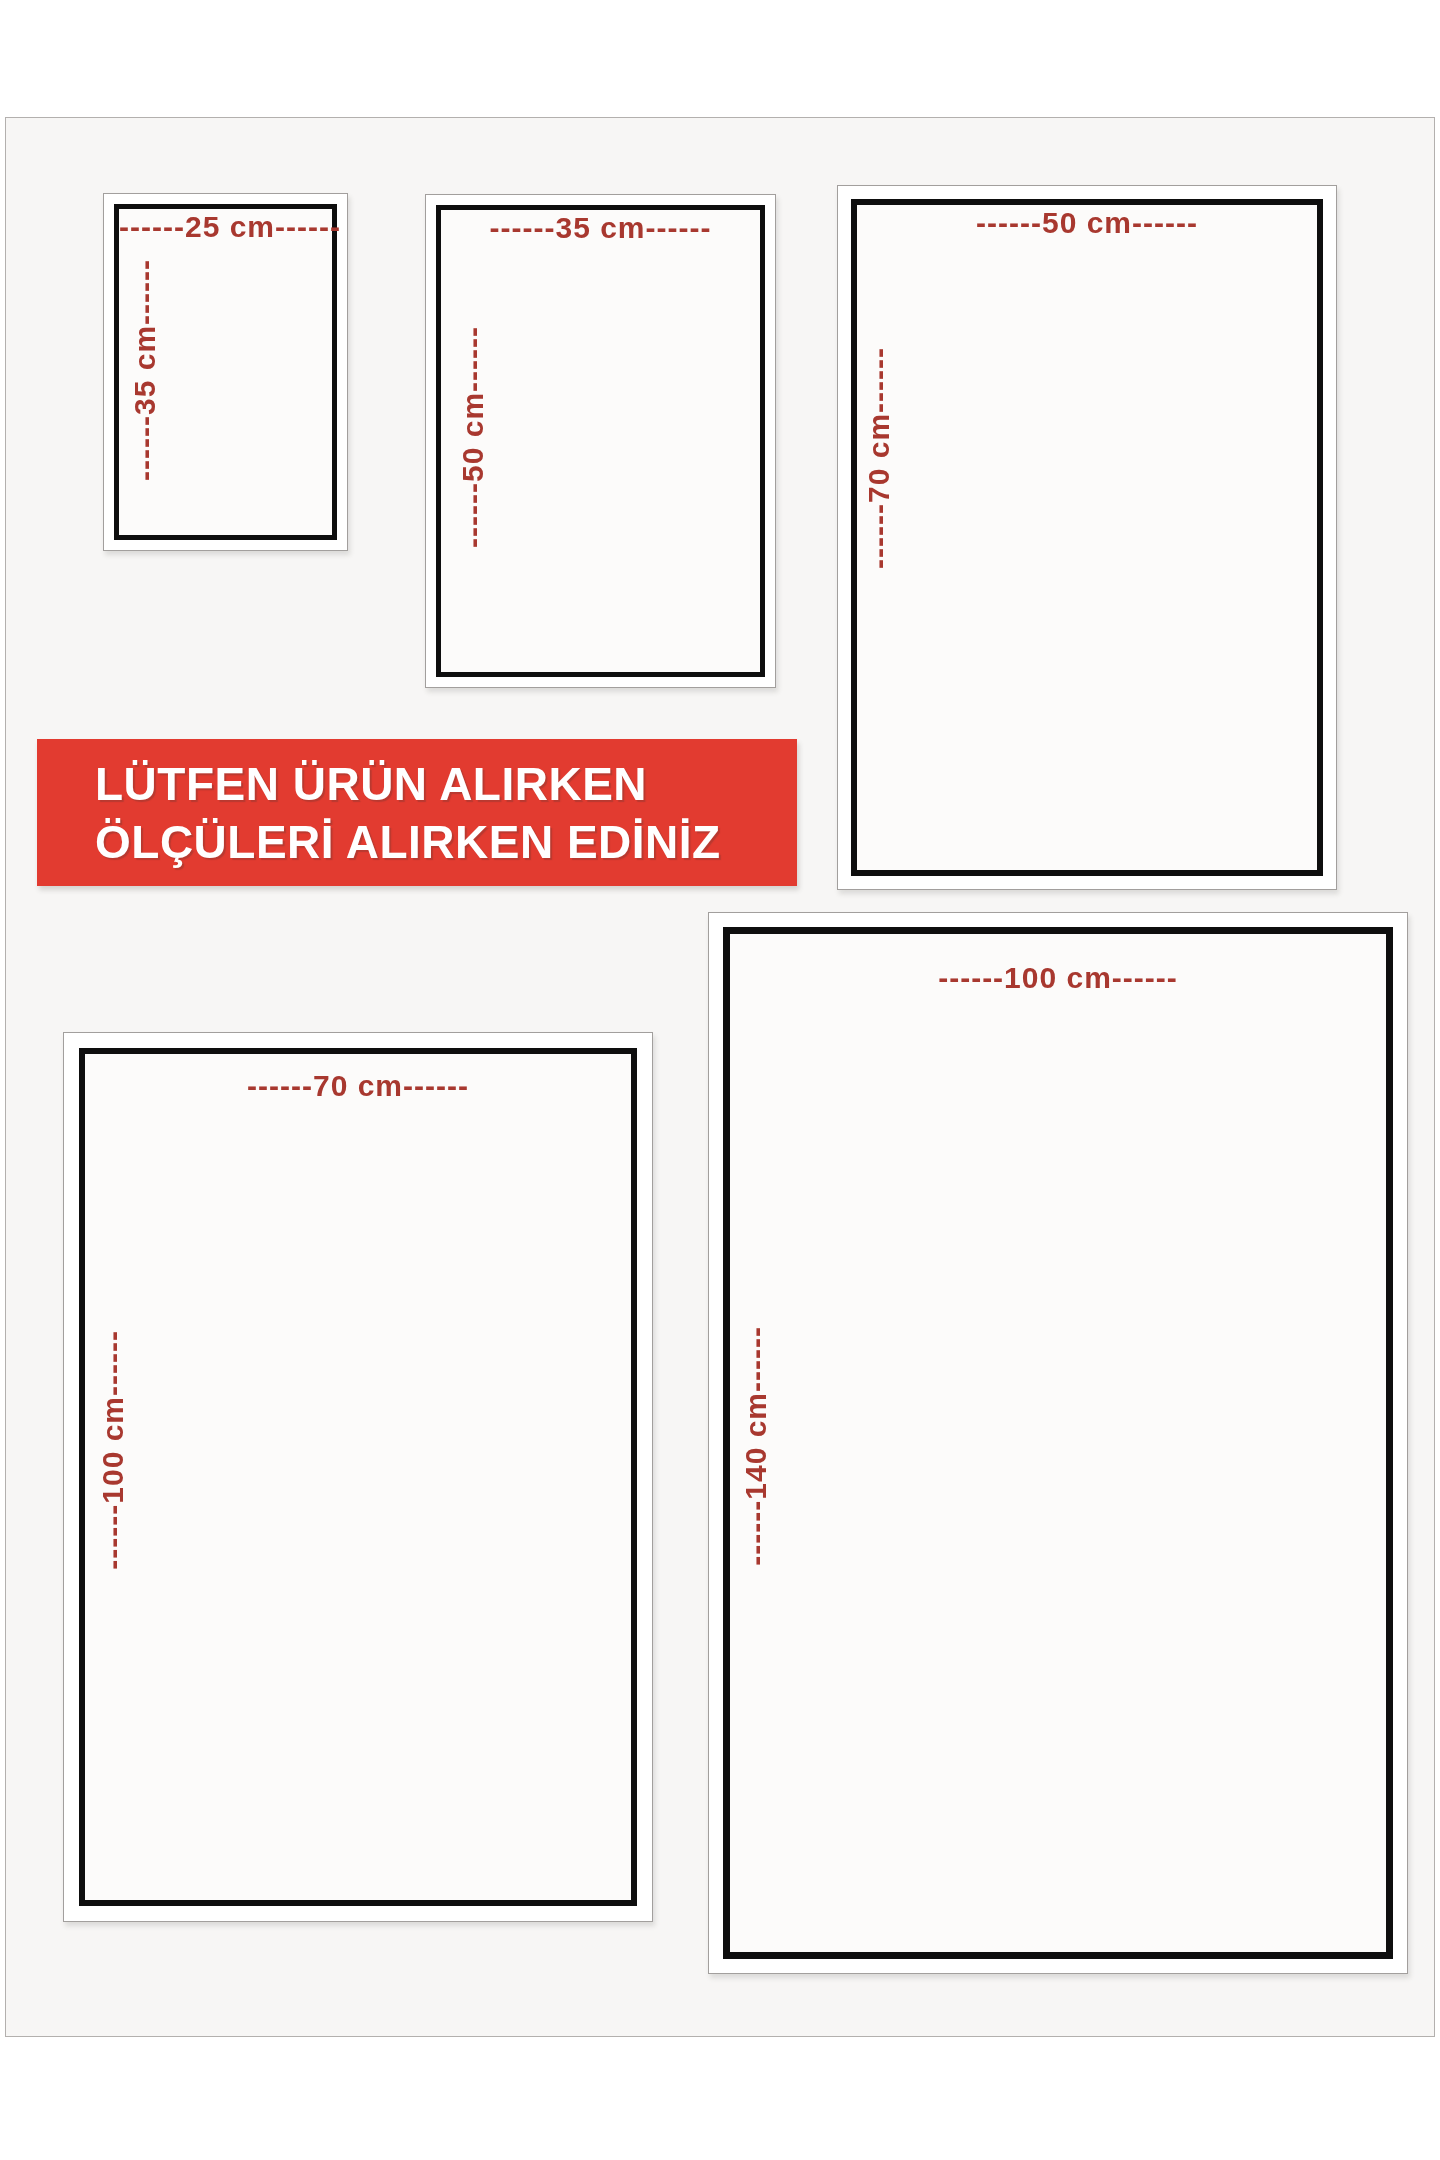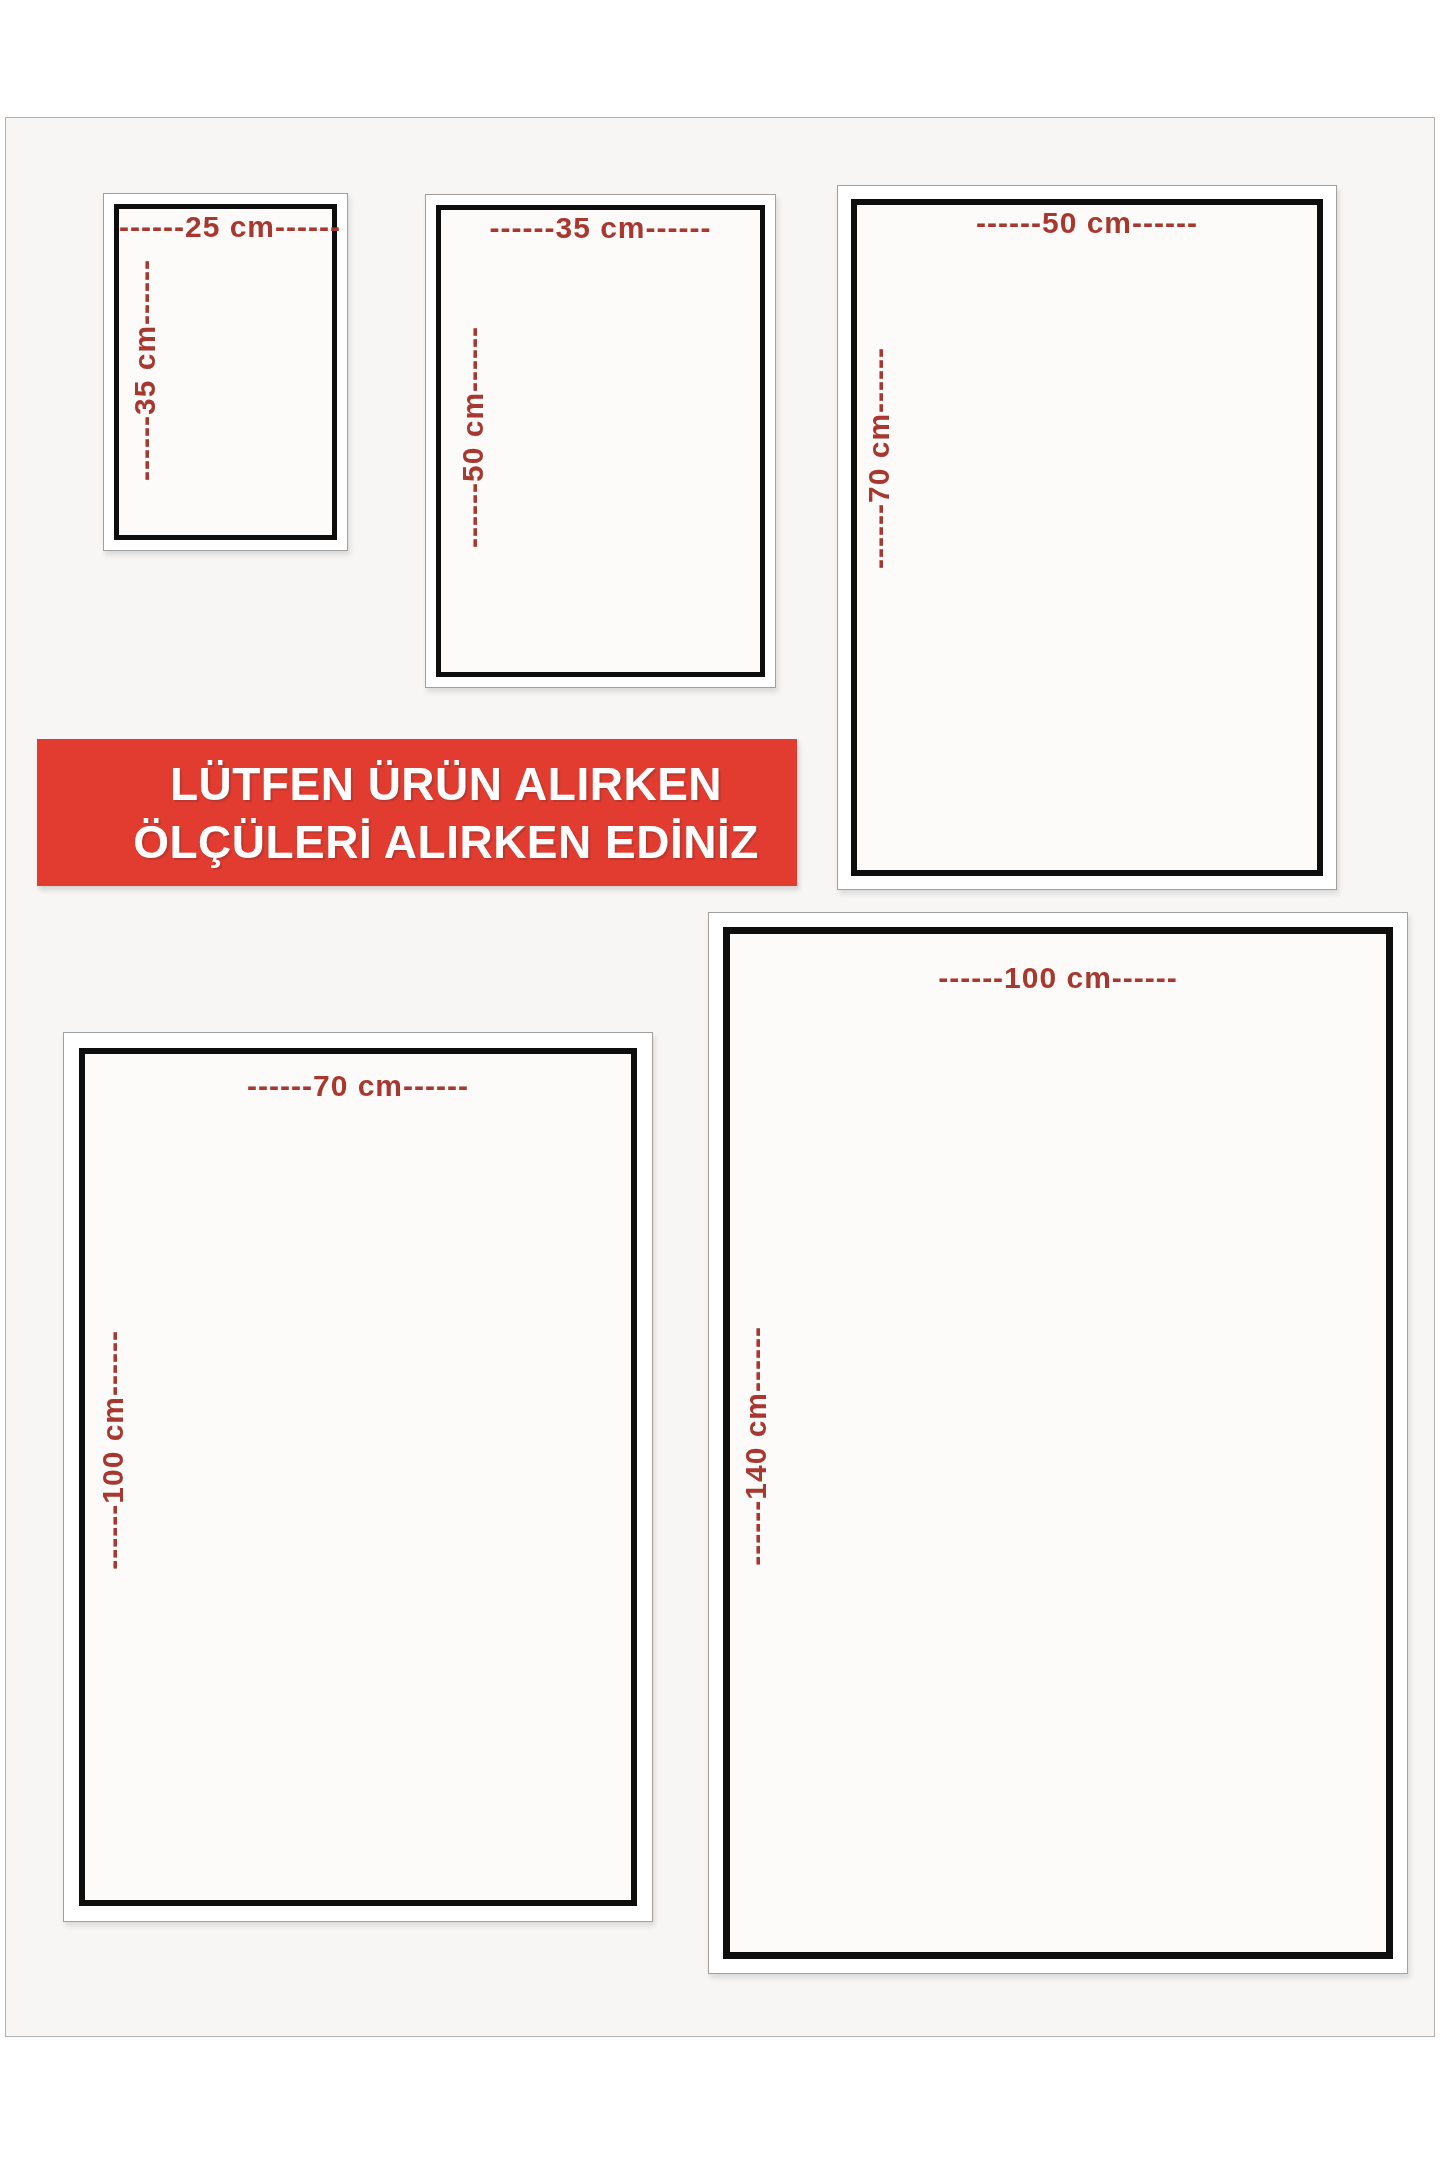--- a/index.html
+++ b/index.html
@@ -31,21 +31,20 @@
     position:absolute;
     writing-mode:vertical-rl;transform:rotate(180deg);
     color:#a8382f;font-weight:bold;font-size:30px;line-height:32px;
     letter-spacing:1px;white-space:nowrap;
   }
   .notice-banner{
     position:absolute;left:37px;top:739px;width:760px;height:147px;
     background:#e23b30;box-sizing:border-box;
     padding:16px 0 0 58px;
     box-shadow:2px 4px 5px rgba(60,55,52,0.18);
-    text-align:center;
   }
   .notice-line{
     color:#ffffff;font-weight:bold;font-size:46px;line-height:58px;
     letter-spacing:0.5px;white-space:nowrap;
     text-shadow:2px 2px 1px rgba(110,55,50,0.35);
   }
 </style>
 </head>
 <body>
 

